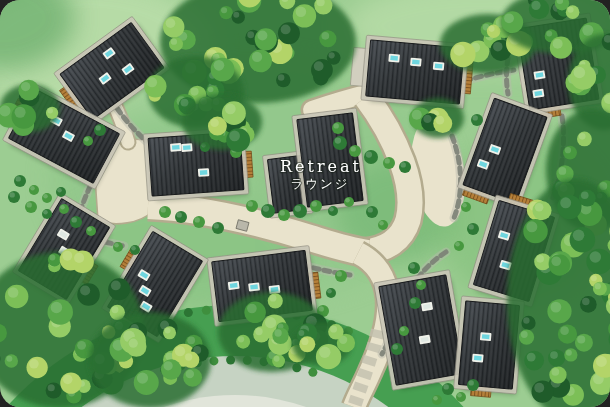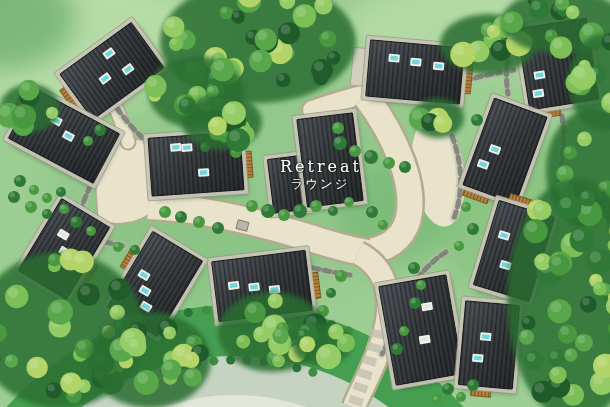--- a/index.html
+++ b/index.html
@@ -1,16 +1,16 @@
 <!DOCTYPE html>
 <html style="--grass: #9ccd92; --grass_light: #c2e2b0; --grass_dark: #5fa862; --road: #e9e3cc; --road_edge: #b3ab8e; --stone: #7b7f76; --ring_outer: #3f9b4c; --ring_mid: #c6d3c3; --ring_inner: #e1e5da; --roof: #34383b; --pad: #c9c6b7; --skylight: #6fd6df; --skylight_frame: #f0f2ea; --deck: #b5803a; --deck_dark: #7a531f; --forest_base: #2a6e31; --label: #ffffff;"><head>
 <meta charset="utf-8">
 <style>
   html,body{margin:0;padding:0;background:#222;}
-  #stage{position:relative;width:610px;height:407px;overflow:hidden;font-family:"DejaVu Sans",sans-serif;}
+  #stage{position:relative;width:610px;height:407px;overflow:hidden;font-family:"DejaVu Sans",sans-serif;border-radius:20px;}
   svg{display:block;}
   .road-fill{fill:var(--road,#e9e3cc);}
   .road-stroke{stroke:var(--road,#e9e3cc);fill:none;}
   .road-edge{stroke:var(--road_edge,#b0a88c);fill:none;}
   .plaza{fill:var(--road,#e9e3cc);stroke:var(--road_edge,#b0a88c);stroke-width:1.6;}
   .stone{stroke:var(--stone,#7b7f76);fill:none;stroke-dasharray:6 5;stroke-linecap:round;opacity:.9;}
   .stone-bed{stroke:#b9b8ac;fill:none;stroke-linecap:round;opacity:.45;}
   .contour{stroke:#d2e9c0;fill:none;opacity:.55;}
   .lbl{font-family:"DejaVu Serif","Liberation Serif",serif;fill:var(--label,#ffffff);
        text-anchor:middle;paint-order:stroke;stroke:rgba(20,30,20,.45);stroke-width:2.5px;}

